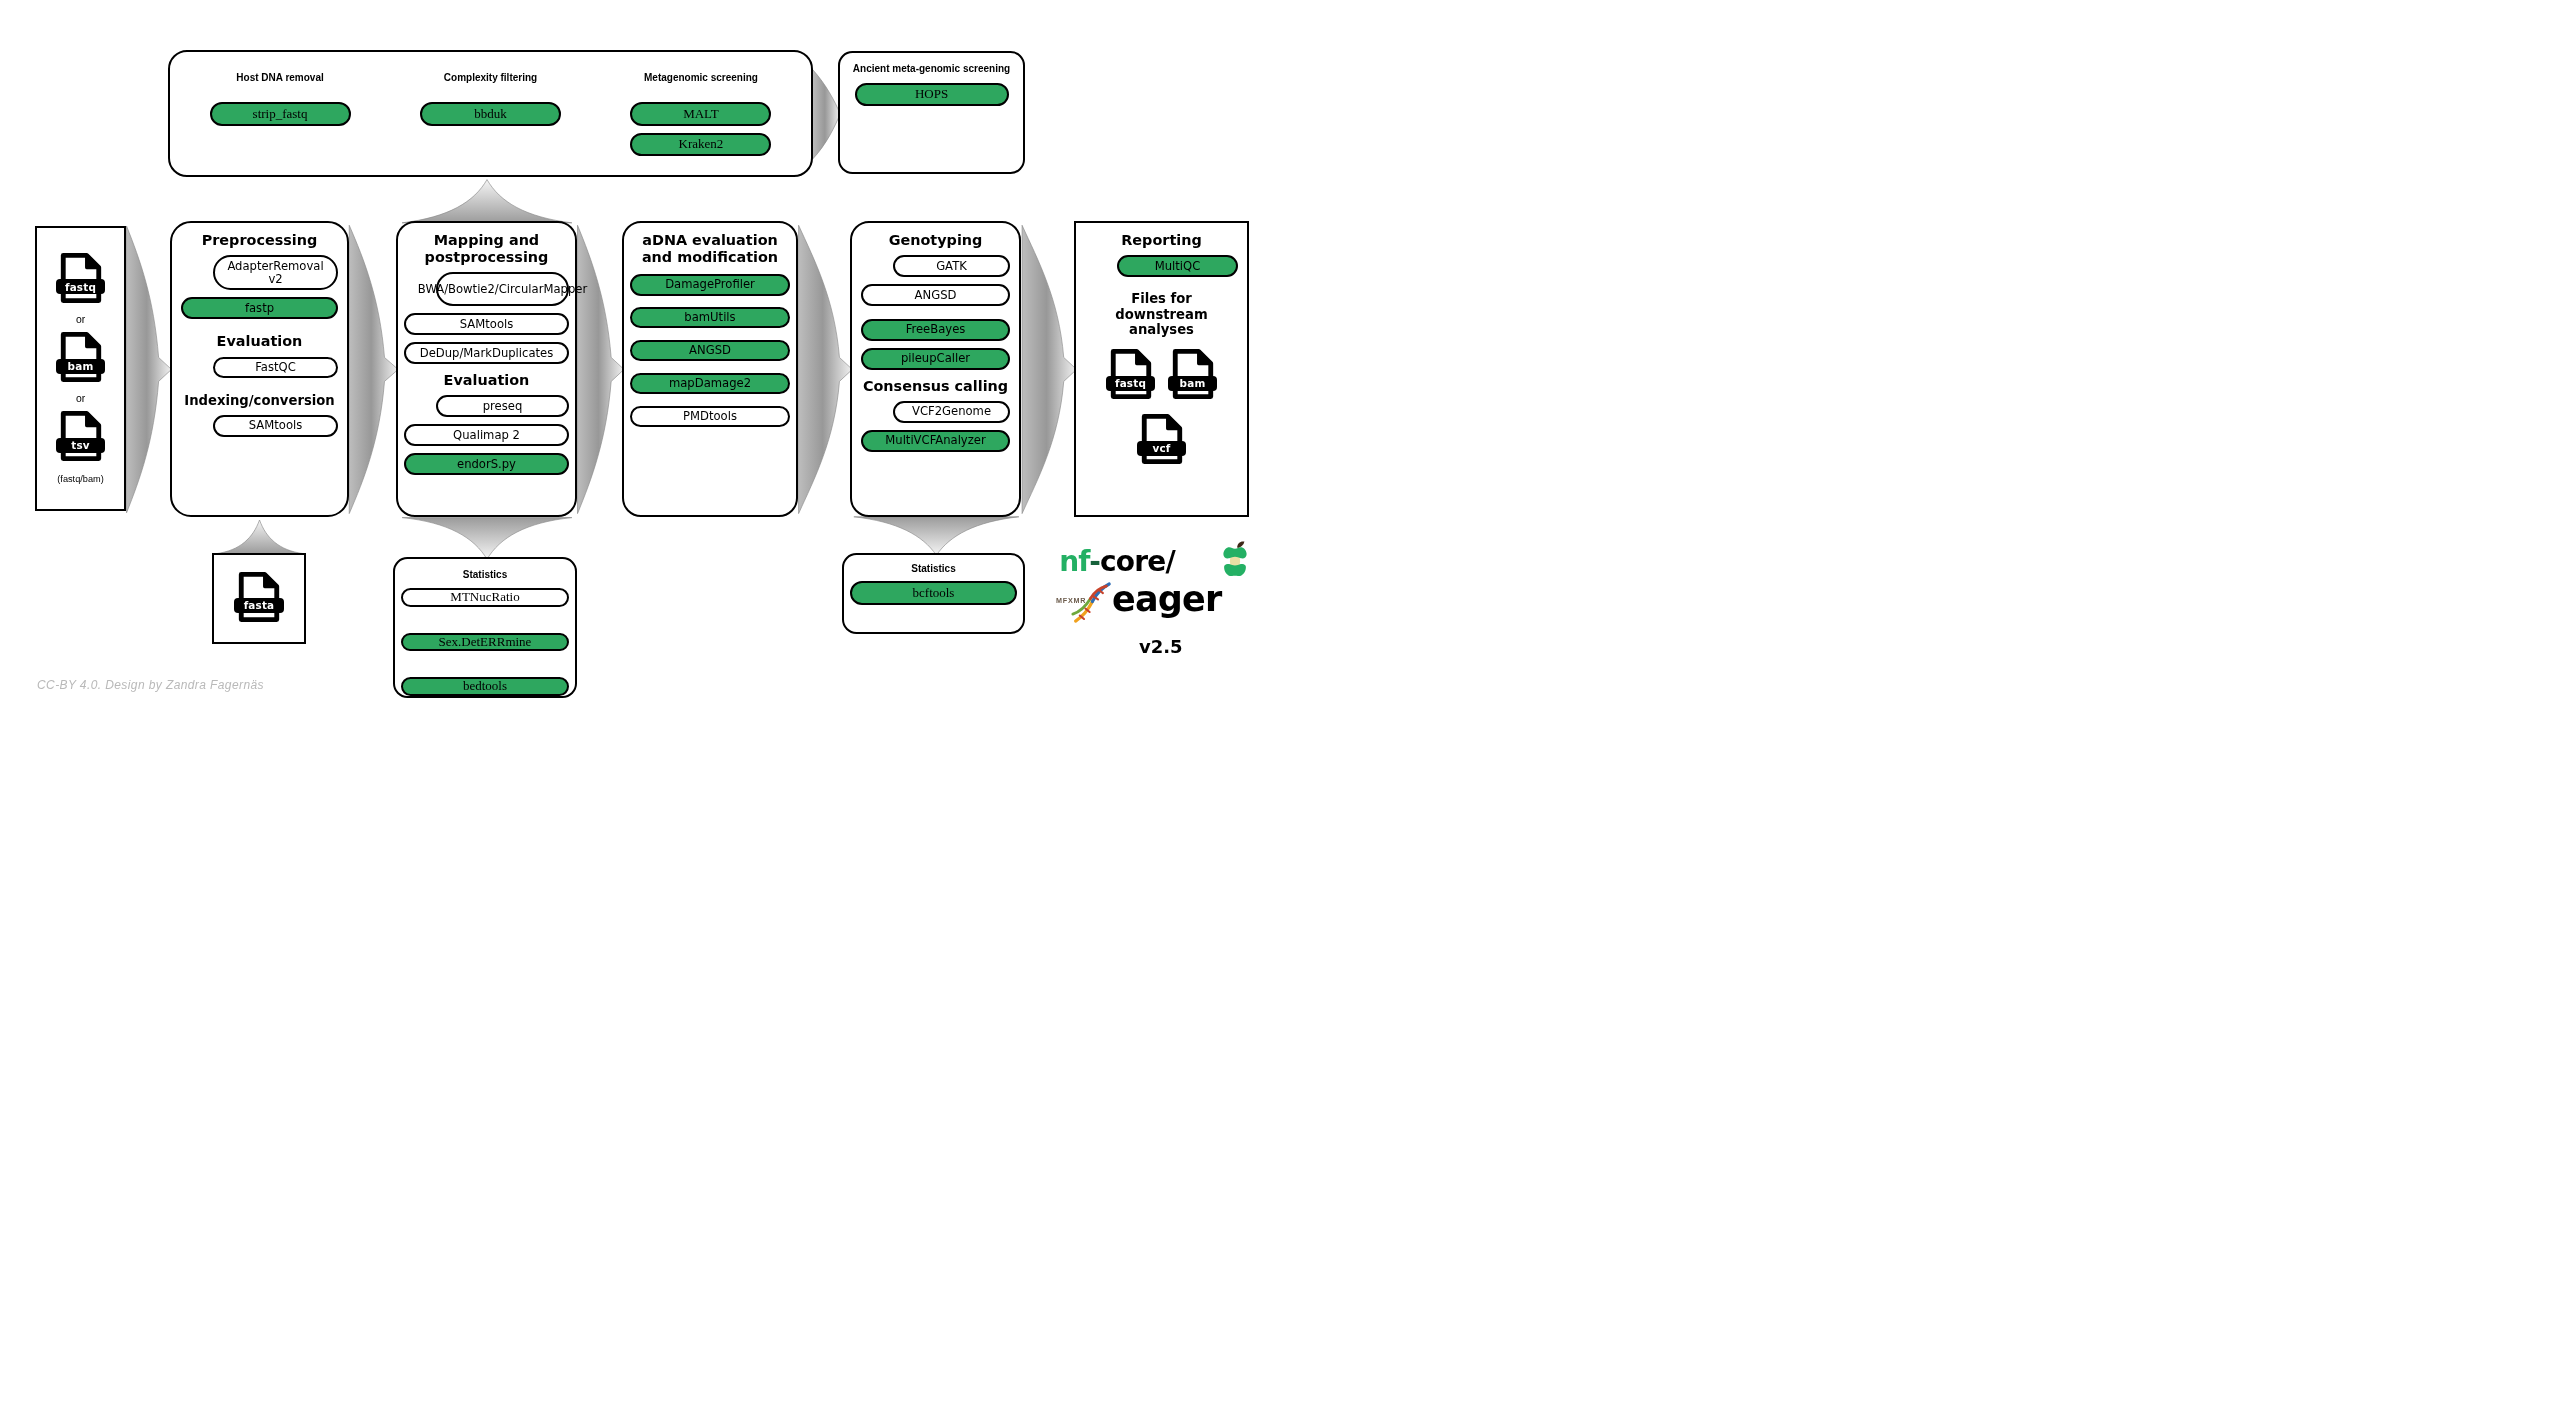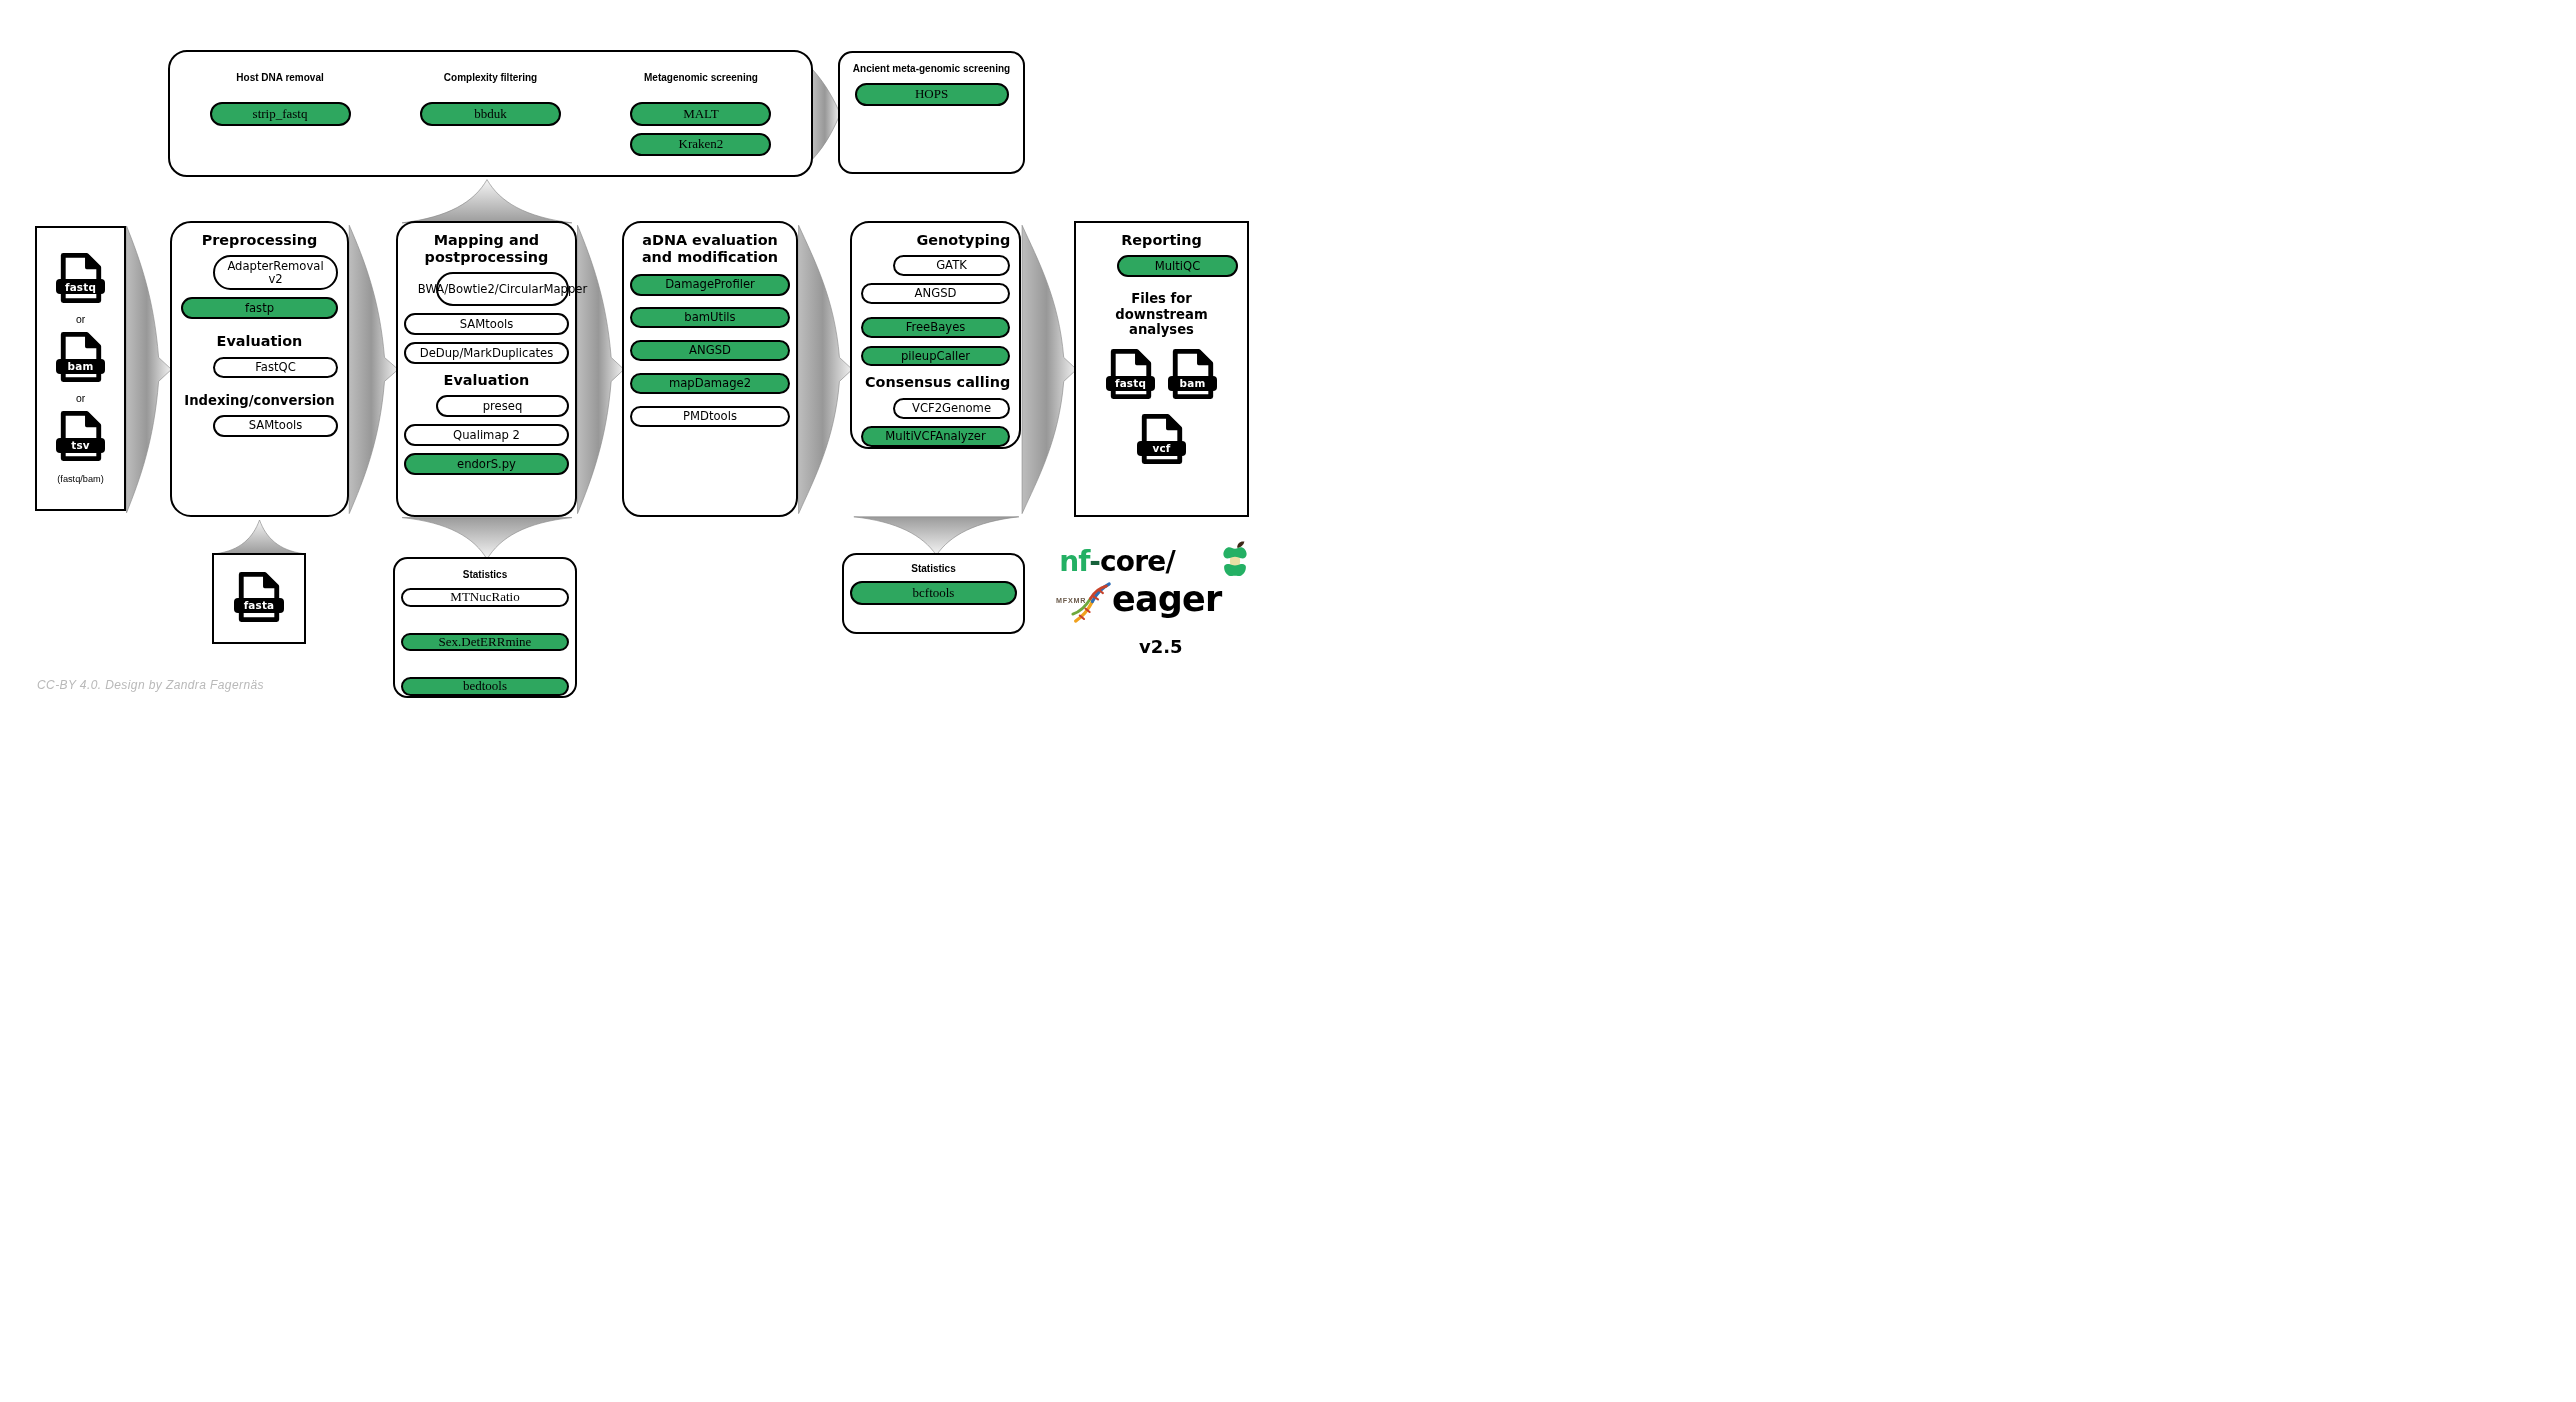--- a/index.html
+++ b/index.html
@@ -28,21 +28,21 @@
   .box-top-panel{left:168px;top:50px;width:645px;height:127px;flex-direction:row;padding:8px 4.8px 0;}
   .tp-col{flex:1;display:flex;flex-direction:column;align-items:center;}
   .tp-col .h-cond{height:35px;display:flex;align-items:center;}
   .tp-col .pill{width:141px;align-self:center;margin-top:7.2px;}
   .box-hops{left:838px;top:51px;width:187px;height:123px;padding:9.6px 8px 0;align-items:center;}
   .box-hops .pill{width:154px;align-self:center;margin-top:8.8px;}
   .box-input{left:35px;top:226px;width:91px;height:285px;align-items:center;justify-content:center;gap:7.2px;}
   .box-preprocessing{left:170px;top:221px;width:179px;height:296px;padding:8.8px 8.8px 0;border-radius:21px;}
   .box-mapping{left:396px;top:221px;width:181px;height:296px;padding:8.8px 6.4px 0;}
   .box-adna{left:622px;top:221px;width:176px;height:296px;padding:8.8px 5.6px 0;}
-  .box-genotyping{left:850px;top:221px;width:171px;height:228px;padding:8.8px 8.8px 0;align-items:flex-end;}
+  .box-genotyping{left:850px;top:221px;width:171px;height:296px;padding:8.8px 8.8px 0;}
   .box-reporting{left:1074px;top:221px;width:175px;height:296px;padding:8.8px 8.8px 0;}
   .box-fasta{left:212px;top:553px;width:94px;height:91px;align-items:center;justify-content:center;}
   .box-stats1{left:393px;top:557px;width:184px;height:141px;padding:9.6px 6.4px 0;}
   .box-stats2{left:842px;top:553px;width:183px;height:81px;padding:8px 6.4px 0;}
   .gap8{margin-top:6.4px;margin-left:32px;} .gap9{margin-top:7.2px;} .gap10{margin-top:8px;}
   .gap13{margin-top:26px;} .gap14{margin-top:11.2px;} .gap16{margin-top:13px;} .gap18{margin-top:14.4px;}
   .tall{min-height:34px;}
   
   .ficon{position:relative;width:46px;height:54px;flex:none;}
   .ficon svg{position:absolute;left:2.4px;top:0;}

